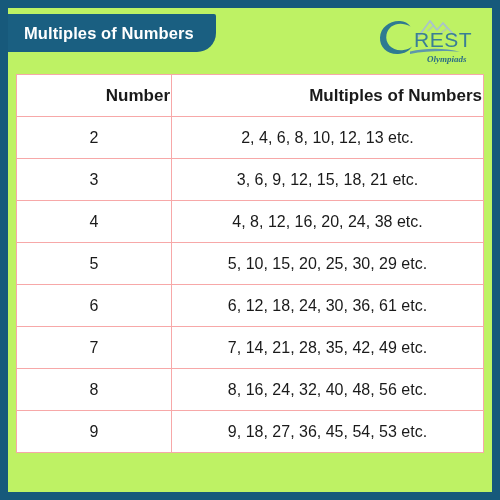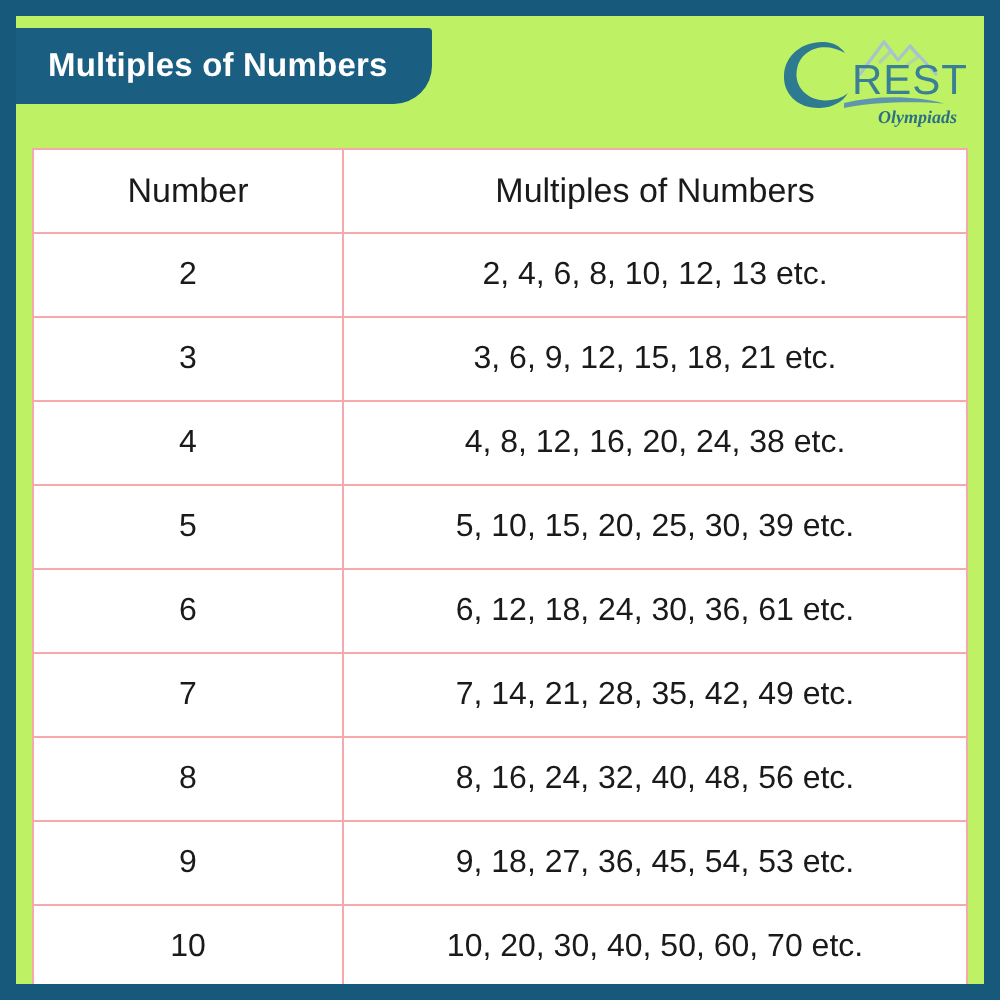--- a/index.html
+++ b/index.html
@@ -48,21 +48,21 @@
     font-size: 16.5px;
     font-weight: bold;
     letter-spacing: 0.1px;
     white-space: nowrap;
     line-height: 1;
   }
 
   
   .logo {
     position: absolute;
-    right: 8px;
+    right: 20px;
     top: 2px;
     width: 98px;
     height: 56px;
   }
   .logo svg {
     display: block;
     width: 98px;
     height: 56px;
   }
 
@@ -82,21 +82,22 @@
   table.data-table th {
     border: 1px solid #f7a8a8;
     text-align: center;
     vertical-align: middle;
     color: #1a1a1a;
     background: #ffffff;
   }
   table.data-table th {
     height: 39px;
     font-size: 17px;
-    font-weight: normal;
+    font-weight: bold;
+    text-align: right;
   }
   table.data-table td {
     height: 39px;
     font-size: 16px;
     font-weight: normal;
   }
   col.col-number { width: 155px; }
   col.col-multiples { width: auto; }
 </style>
 </head>
@@ -151,40 +152,36 @@
           <tr>
             <td>3</td>
             <td>3, 6, 9, 12, 15, 18, 21 etc.</td>
           </tr>
           <tr>
             <td>4</td>
             <td>4, 8, 12, 16, 20, 24, 38 etc.</td>
           </tr>
           <tr>
             <td>5</td>
-            <td>5, 10, 15, 20, 25, 30, 39 etc.</td>
+            <td>5, 10, 15, 20, 25, 30, 29 etc.</td>
           </tr>
           <tr>
             <td>6</td>
             <td>6, 12, 18, 24, 30, 36, 61 etc.</td>
           </tr>
           <tr>
             <td>7</td>
             <td>7, 14, 21, 28, 35, 42, 49 etc.</td>
           </tr>
           <tr>
             <td>8</td>
             <td>8, 16, 24, 32, 40, 48, 56 etc.</td>
           </tr>
           <tr>
             <td>9</td>
             <td>9, 18, 27, 36, 45, 54, 53 etc.</td>
           </tr>
-          <tr>
-            <td>10</td>
-            <td>10, 20, 30, 40, 50, 60, 70 etc.</td>
-          </tr>
         </tbody>
       </table>
     </div>
 
   </div>
 </div>
 
 </body></html>

